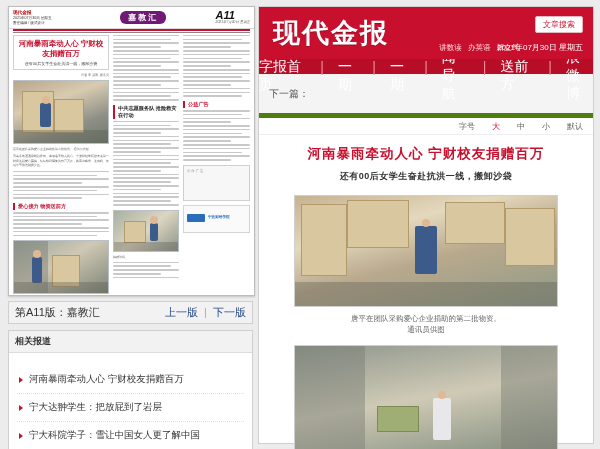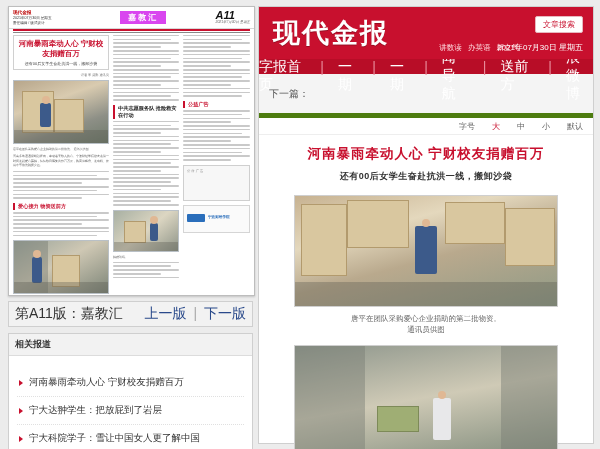--- a/index.html
+++ b/index.html
@@ -21,22 +21,22 @@
     border:1px solid #bdbdbd;box-shadow:0 1px 2px rgba(0,0,0,.18);
     overflow:hidden;
   }
   .paper-top{
     display:flex;align-items:flex-start;justify-content:space-between;
     padding:3px 4px 2px 4px;border-bottom:1px solid #d8d8d8;
   }
   .masthead-left{font-size:3.6px;line-height:1.35;color:#333;width:58px;}
   .masthead-left .m1{font-weight:bold;color:#b00;font-size:4.6px;}
   .masthead-center{
-    background:#d946ef;color:#fff;font-weight:bold;
-    padding:1px 8px;font-size:8px;letter-spacing:2px;border-radius:0;
+    background:#701a75;color:#fff;font-weight:bold;
+    padding:1px 8px;font-size:8px;letter-spacing:2px;border-radius:6px;
     margin-top:1px;
   }
   .masthead-right{font-weight:bold;font-size:11px;color:#111;line-height:1;font-style:italic;}
   .masthead-right .sub{font-size:3.4px;font-weight:normal;color:#666;display:block;text-align:right;}
 
   .paper-rule{height:2px;background:#c8102e;margin:0 4px;}
   .paper-rule2{height:1px;background:#888;margin:1px 4px 2px 4px;}
 
   .paper-body{display:flex;padding:0 4px 4px 4px;gap:4px;}
   .col{flex:1;}
@@ -67,21 +67,21 @@
   }
   .sec-head.red{color:#c8102e;}
   .ad-box{border:1px solid #cfcfcf;background:#f7f7f7;height:34px;margin-top:4px;position:relative;}
   .ad-box .ad-t{font-size:3.4px;color:#888;position:absolute;left:3px;top:3px;}
   .logo-box{border:1px solid #d5d5d5;height:26px;margin-top:4px;background:#fafafa;position:relative;}
   .logo-box .lg{position:absolute;left:3px;top:8px;width:18px;height:8px;background:#2a6ebb;border-radius:1px;}
   .logo-box .lt{position:absolute;left:24px;top:9px;font-size:3.6px;color:#2a6ebb;font-weight:bold;}
 
   .pager{
     margin-top:5px;display:flex;align-items:center;justify-content:space-between;
-    background:#f2f2f2;border:1px solid #cfcfcf;padding:3px 6px;font-size:14px;color:#333;
+    background:#f2f2f2;border:1px solid #cfcfcf;padding:3px 6px;font-size:11px;color:#333;
   }
   .pager a{color:#2a4a8b;text-decoration:none;}
   .pager .sep{color:#aaa;margin:0 3px;}
 
   .news-box{margin-top:6px;border:1px solid #cfcfcf;background:#fff;}
   .news-head{background:#f2f2f2;border-bottom:1px solid #dcdcdc;padding:4px 6px;font-size:9px;color:#333;font-weight:bold;}
   .news-list{padding:4px 8px 8px 8px;}
   .news-list li{list-style:none;padding:7px 0 7px 12px;position:relative;font-size:9.5px;color:#333;border-bottom:1px dotted #e0e0e0;}
   .news-list li:last-child{border-bottom:none;}
   .news-list li:before{

